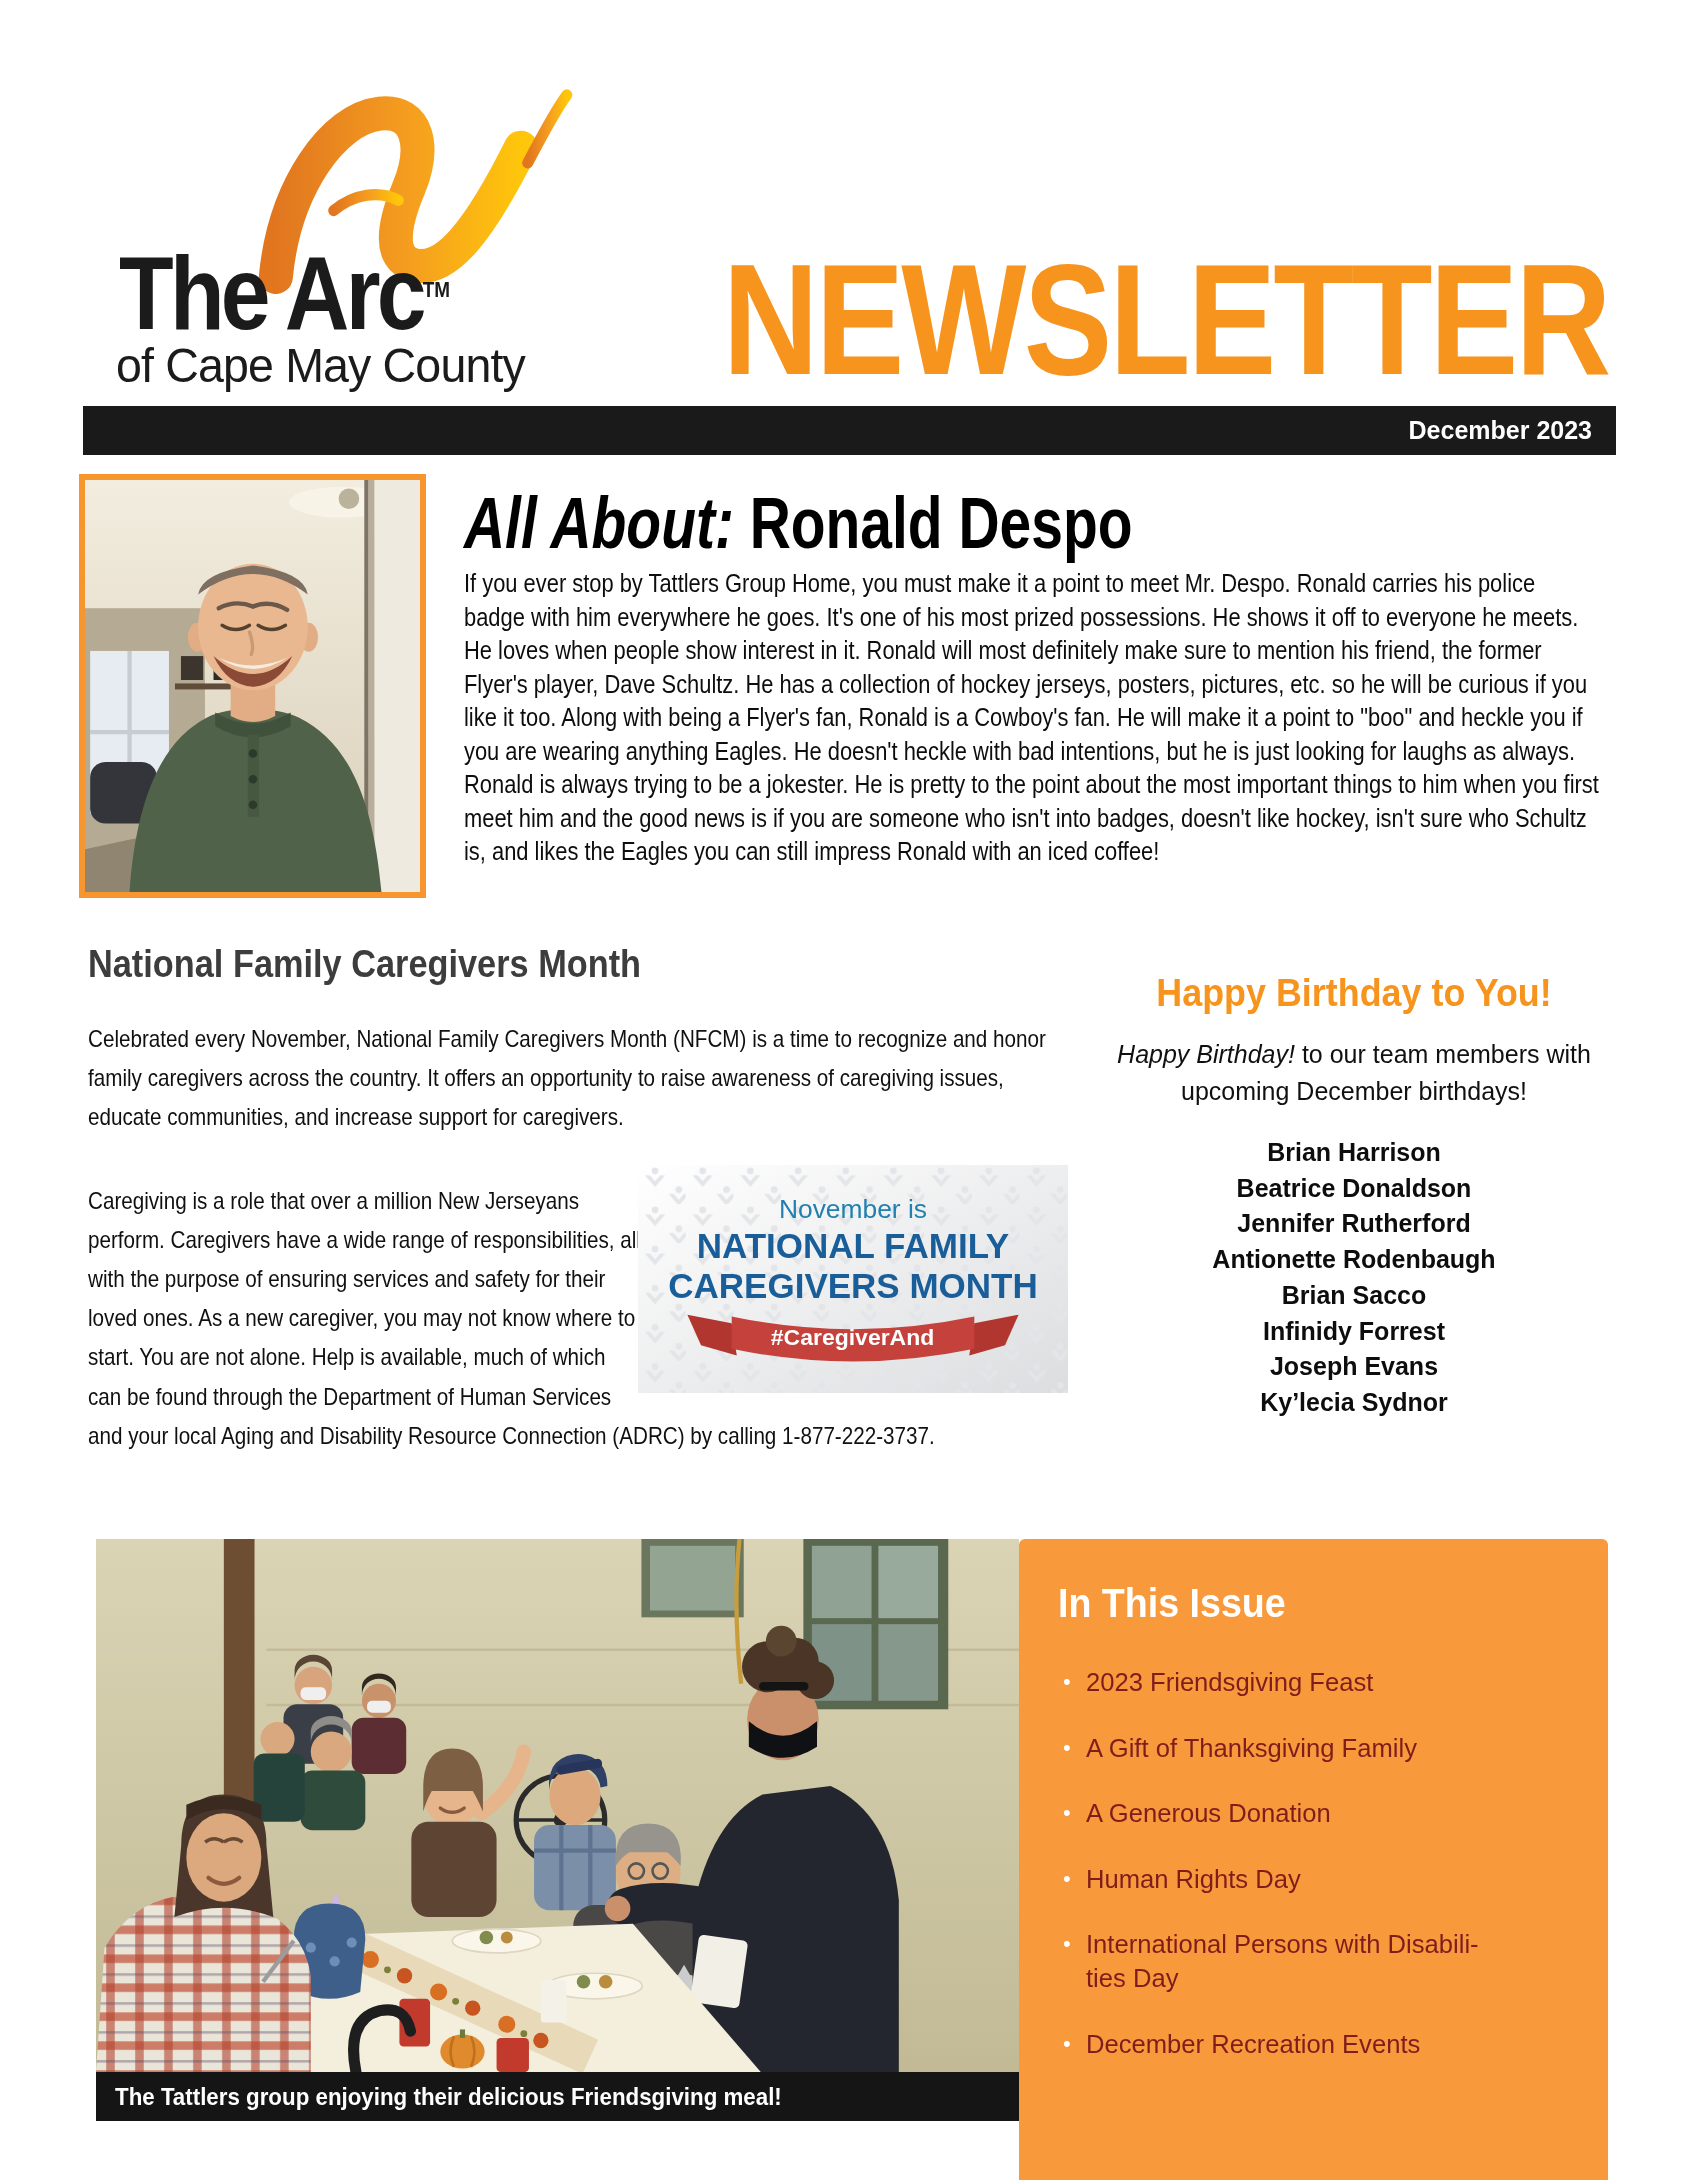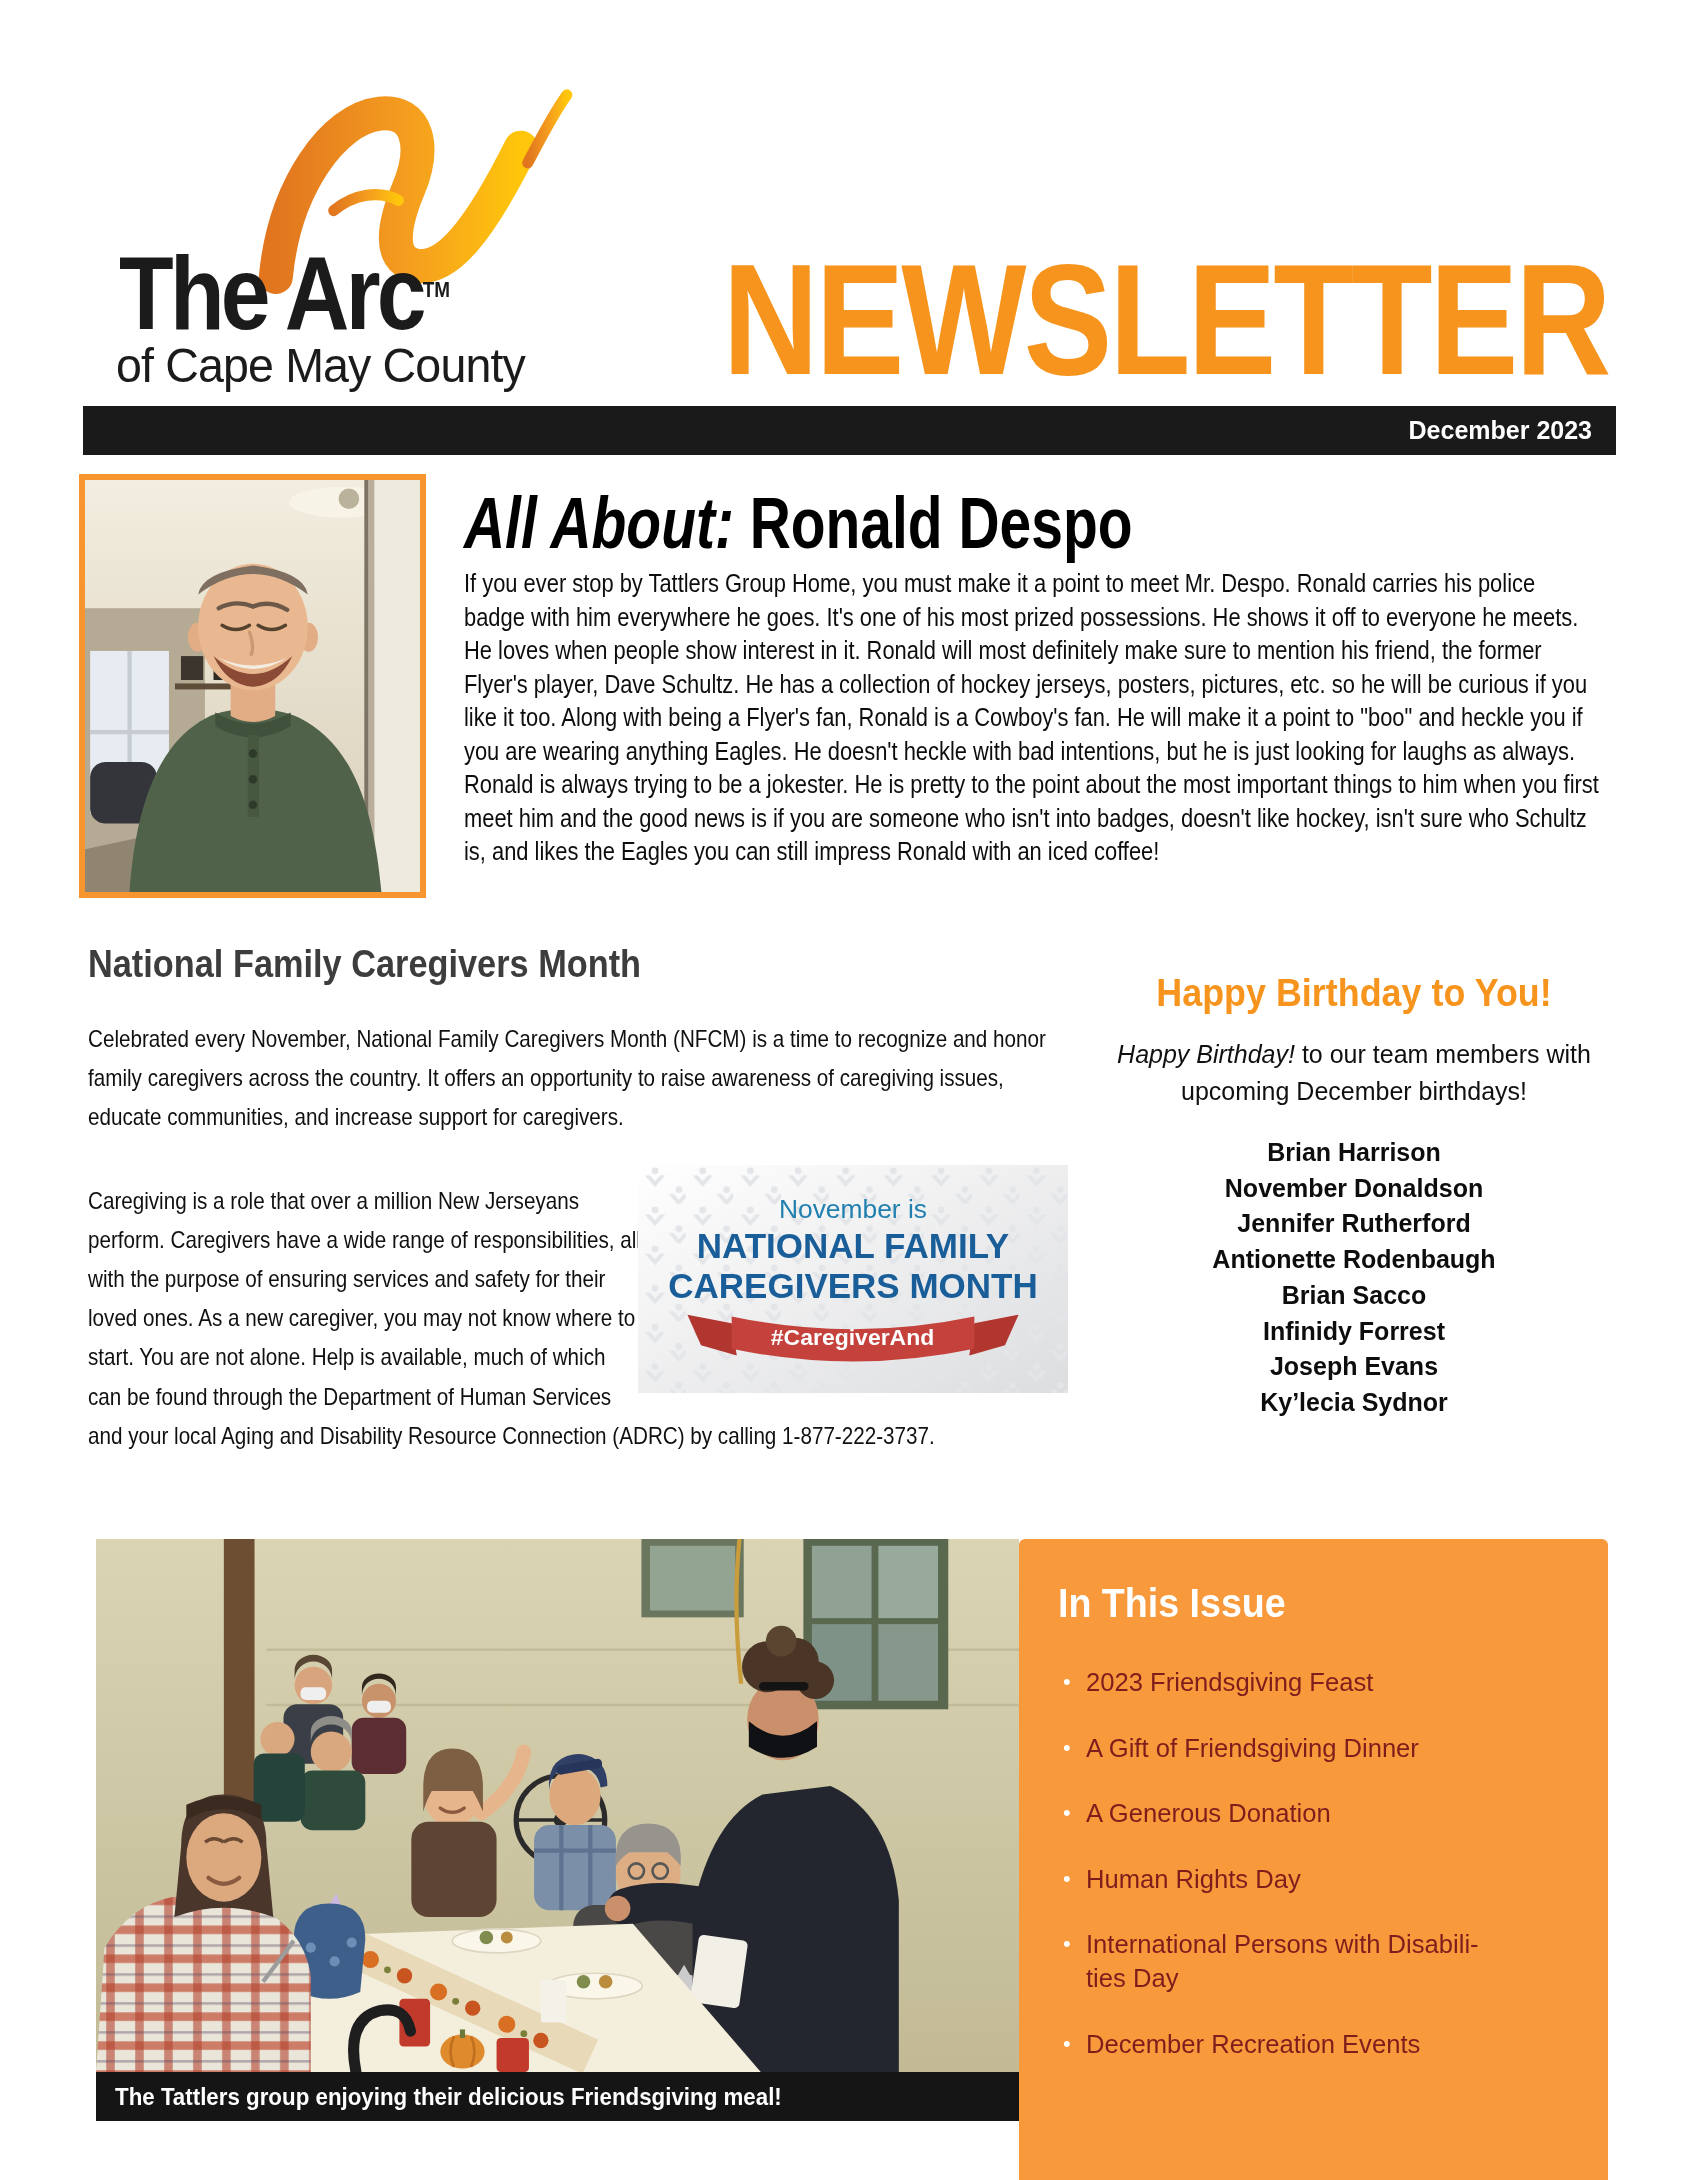--- a/index.html
+++ b/index.html
@@ -199,21 +199,21 @@
     <div class="t1">November is</div>
     <div class="t2">NATIONAL FAMILY</div>
     <div class="t3">CAREGIVERS MONTH</div>
   </div>
 
   <div class="abs bday-col">
     <div class="bday-heading">Happy Birthday to You!</div>
     <div class="bday-lead"><span class="it">Happy Birthday!</span><span> to our team members with upcoming December birthdays!</span></div>
     <div class="bday-names">
         <div>Brian Harrison</div>
-        <div>November Donaldson</div>
+        <div>Beatrice Donaldson</div>
         <div>Jennifer Rutherford</div>
         <div>Antionette Rodenbaugh</div>
         <div>Brian Sacco</div>
         <div>Infinidy Forrest</div>
         <div>Joseph Evans</div>
         <div>Ky’lecia Sydnor</div>
       </div>
   </div>
 
   <div class="abs bottom-photo">
@@ -346,21 +346,21 @@
 
   <div class="abs issue-panel">
     <div class="issue-heading">In This Issue</div>
     <ul class="issue-list">
         <li>
           <span class="issue-bullet">•</span>
           <span class="issue-text">2023 Friendsgiving Feast</span>
         </li>
         <li>
           <span class="issue-bullet">•</span>
-          <span class="issue-text">A Gift of Friendsgiving Dinner</span>
+          <span class="issue-text">A Gift of Thanksgiving Family</span>
         </li>
         <li>
           <span class="issue-bullet">•</span>
           <span class="issue-text">A Generous Donation</span>
         </li>
         <li>
           <span class="issue-bullet">•</span>
           <span class="issue-text">Human Rights Day</span>
         </li>
         <li>

